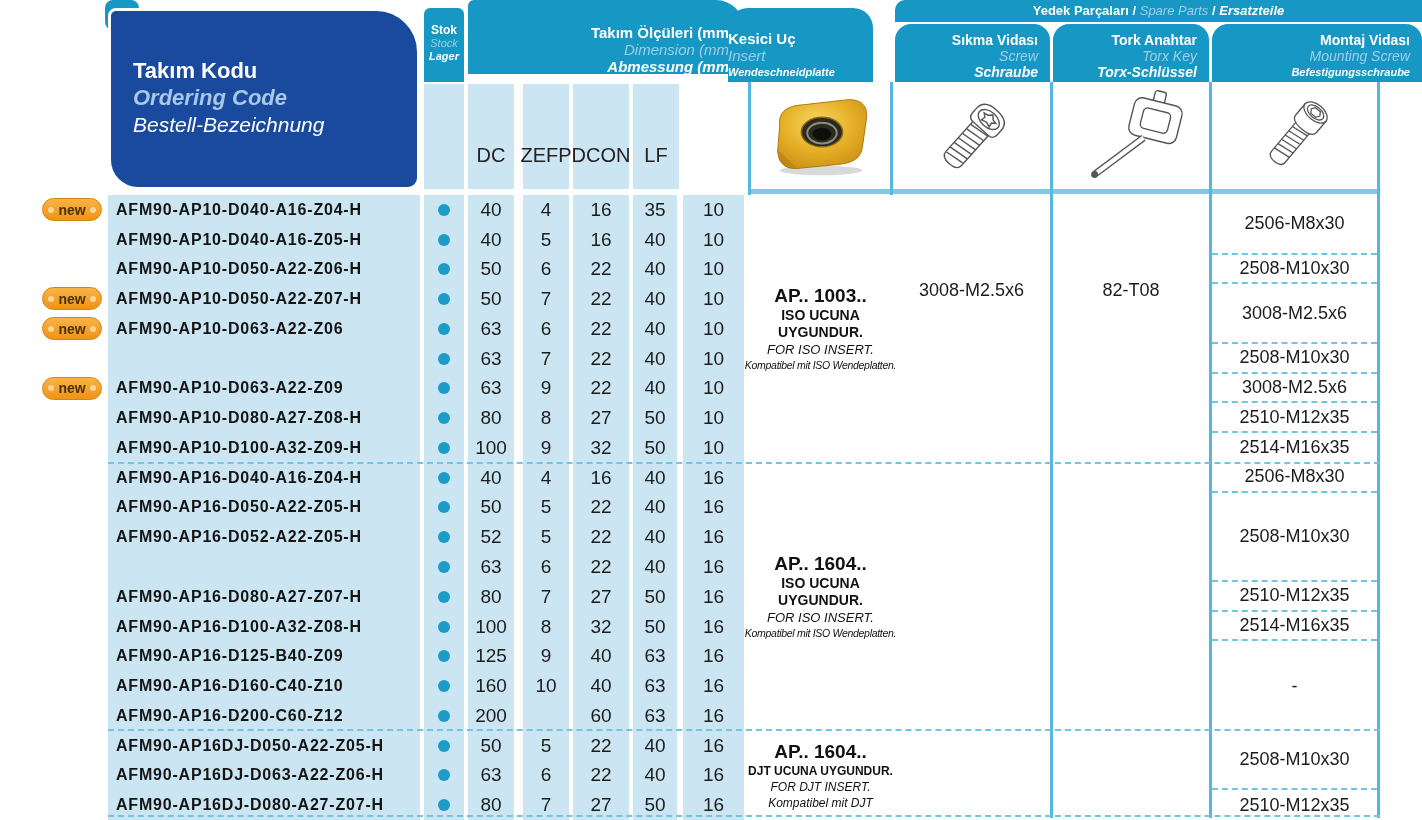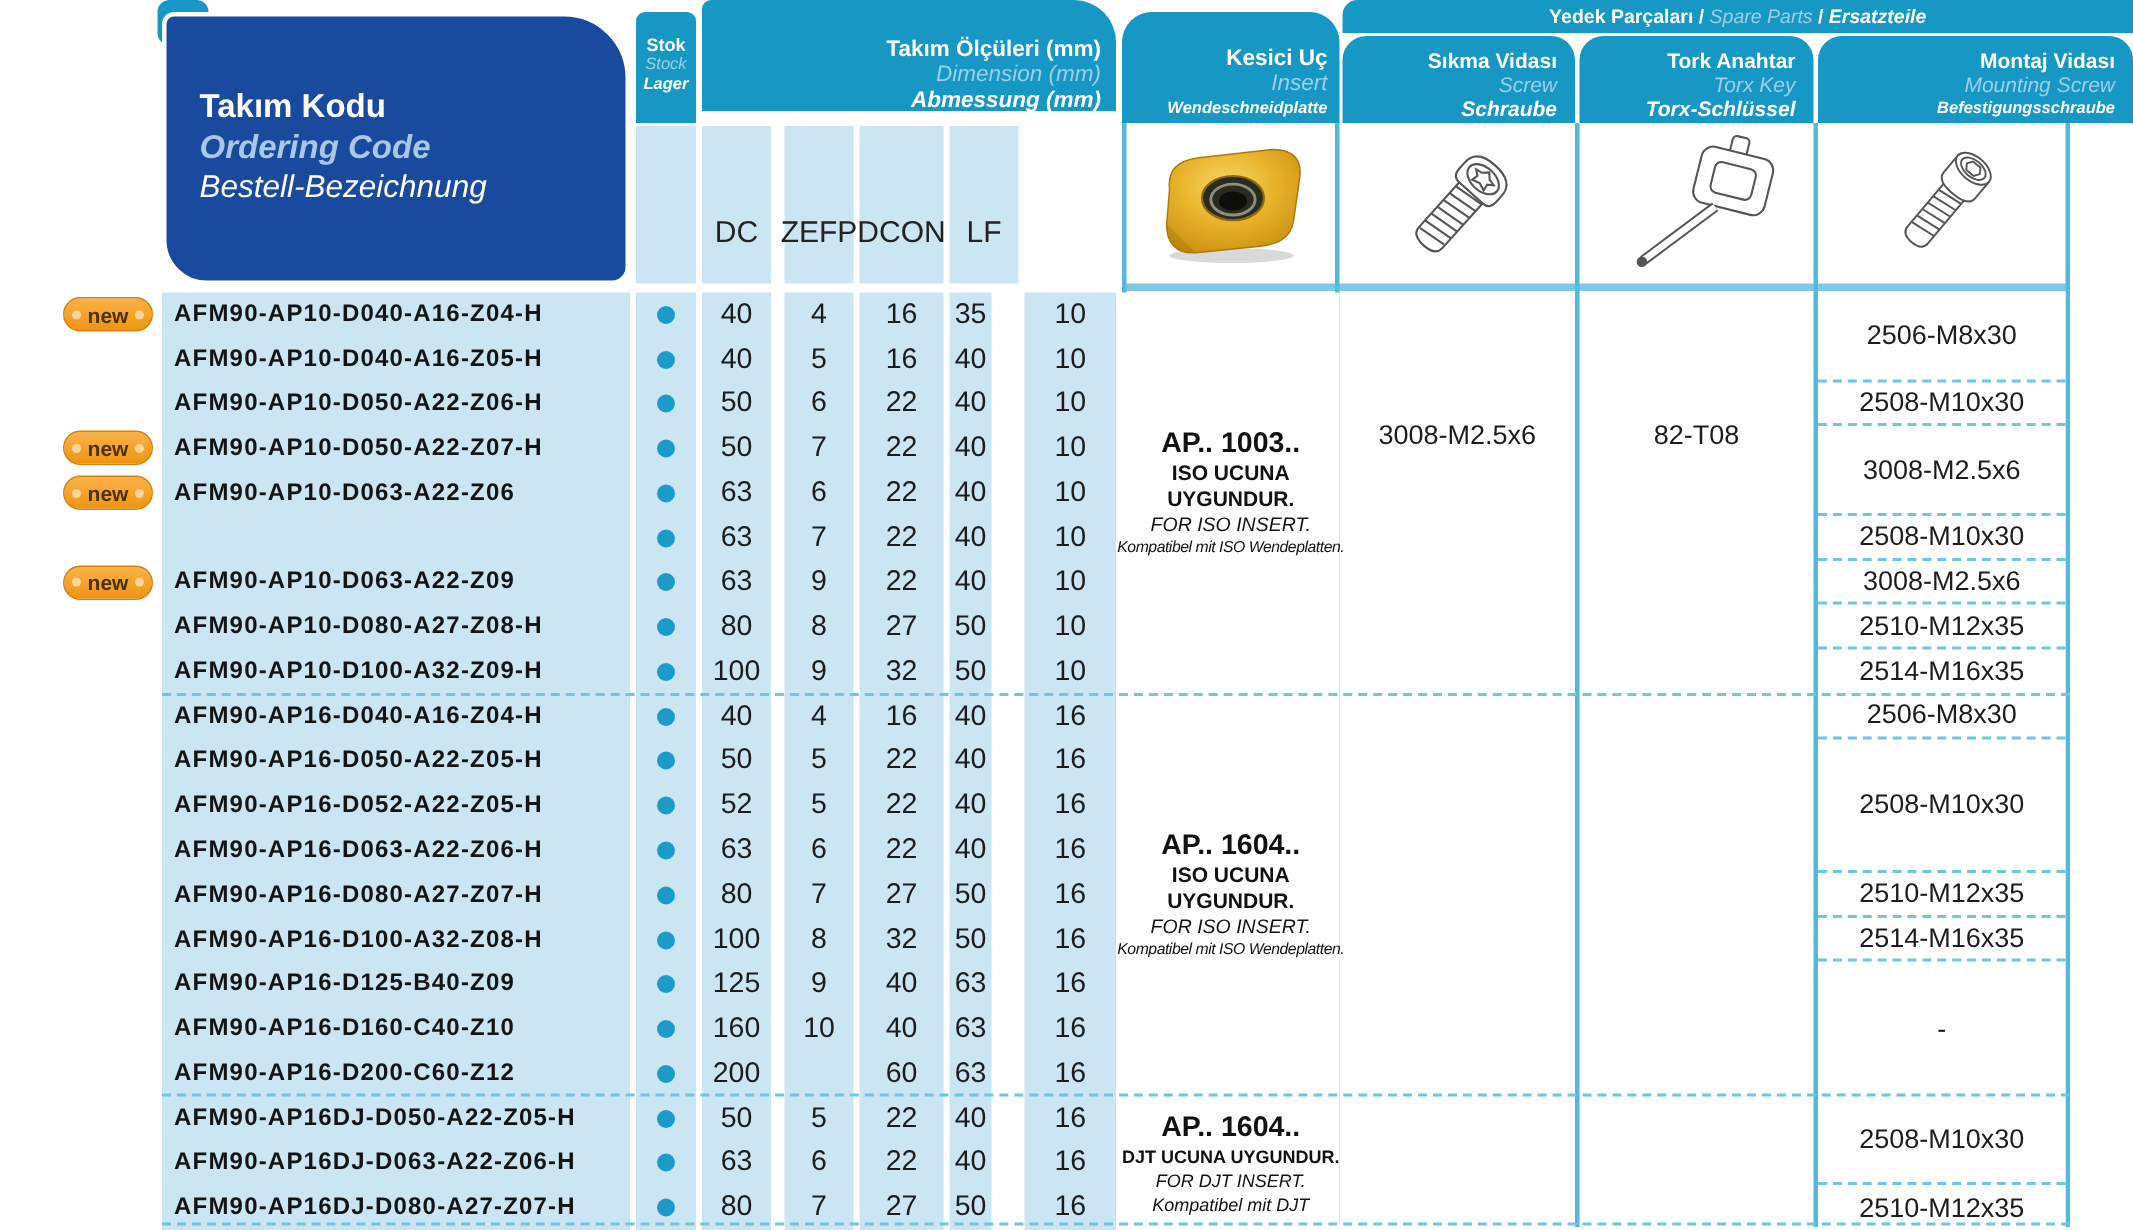--- a/index.html
+++ b/index.html
@@ -17,22 +17,22 @@
 
   .teal{background:#1697C4;color:#fff;box-sizing:border-box;}
   .hdr-line1{font-weight:bold;color:#fff;}
   .hdr-line2{font-style:italic;color:#9ECFE7;}
   .hdr-line3{font-style:italic;font-weight:bold;color:#fff;}
 
   .stock-header{position:absolute;left:424px;top:8px;width:40px;height:74px;border-radius:6px 6px 0 0;
                 text-align:center;padding-top:16px;font-size:11px;line-height:13px;}
   .dim-header{position:absolute;left:468px;top:0;width:276px;height:74px;border-radius:6px 28px 0 0;
               text-align:right;padding:24px 10px 0 0;font-size:15px;line-height:17px;}
-  .insert-header{position:absolute;left:748px;top:8px;width:145px;height:74px;border-radius:20px 20px 0 0;
-                 text-align:right;padding:22px 8px 0 0;font-size:15px;line-height:17px;}
+  .insert-header{position:absolute;left:728px;top:8px;width:145px;height:74px;border-radius:20px 20px 0 0;
+                 padding:22px 8px 0 0;font-size:15px;line-height:17px;}
   .insert-header .hdr-line3{font-size:11px;}
   .spare-banner{position:absolute;left:895px;top:0;width:527px;height:22px;border-radius:10px 0 0 0;
                 text-align:center;font-size:13px;line-height:22px;}
   .spare-banner .hdr-line1,.spare-banner .hdr-line2,.spare-banner .hdr-line3{display:inline;}
   .sub-hdr{position:absolute;top:24px;height:58px;border-radius:16px 16px 0 0;
            text-align:right;padding:8px 12px 0 0;font-size:14px;line-height:16px;}
   .screw-header{left:895px;width:155px;}
   .torx-header{left:1053px;width:156px;}
   .mount-header{left:1212px;width:210px;}
   .mount-header .hdr-line3{font-size:11px;}
@@ -250,23 +250,20 @@
         <div class="code-text">AFM90-AP10-D100-A32-Z09-H</div>
       </div>
       <div class="row code-row" style="top: 267.857px;">
         <div class="code-text">AFM90-AP16-D040-A16-Z04-H</div>
       </div>
       <div class="row code-row" style="top: 297.619px;">
         <div class="code-text">AFM90-AP16-D050-A22-Z05-H</div>
       </div>
       <div class="row code-row" style="top: 327.381px;">
         <div class="code-text">AFM90-AP16-D052-A22-Z05-H</div>
-      </div>
-      <div class="row code-row" style="top: 357.143px;">
-        <div class="code-text">AFM90-AP16-D063-A22-Z06-H</div>
       </div>
       <div class="row code-row" style="top: 386.905px;">
         <div class="code-text">AFM90-AP16-D080-A27-Z07-H</div>
       </div>
       <div class="row code-row" style="top: 416.667px;">
         <div class="code-text">AFM90-AP16-D100-A32-Z08-H</div>
       </div>
       <div class="row code-row" style="top: 446.429px;">
         <div class="code-text">AFM90-AP16-D125-B40-Z09</div>
       </div>
@@ -413,21 +410,21 @@
       <div class="row num" style="top: 357.143px;">22</div>
       <div class="row num" style="top: 386.905px;">27</div>
       <div class="row num" style="top: 416.667px;">32</div>
       <div class="row num" style="top: 446.429px;">40</div>
       <div class="row num" style="top: 476.19px;">40</div>
       <div class="row num" style="top: 505.952px;">60</div>
       <div class="row num" style="top: 535.714px;">22</div>
       <div class="row num" style="top: 565.476px;">22</div>
       <div class="row num" style="top: 595.238px;">27</div>
     </div>
-  <div class="strip num-strip" style="left:633px;width:28px">
+  <div class="strip num-strip" style="left:633px;width:44px">
       <div class="row num" style="top: 0px;">35</div>
       <div class="row num" style="top: 29.7619px;">40</div>
       <div class="row num" style="top: 59.5238px;">40</div>
       <div class="row num" style="top: 89.2857px;">40</div>
       <div class="row num" style="top: 119.048px;">40</div>
       <div class="row num" style="top: 148.81px;">40</div>
       <div class="row num" style="top: 178.571px;">40</div>
       <div class="row num" style="top: 208.333px;">50</div>
       <div class="row num" style="top: 238.095px;">50</div>
       <div class="row num" style="top: 267.857px;">40</div>

